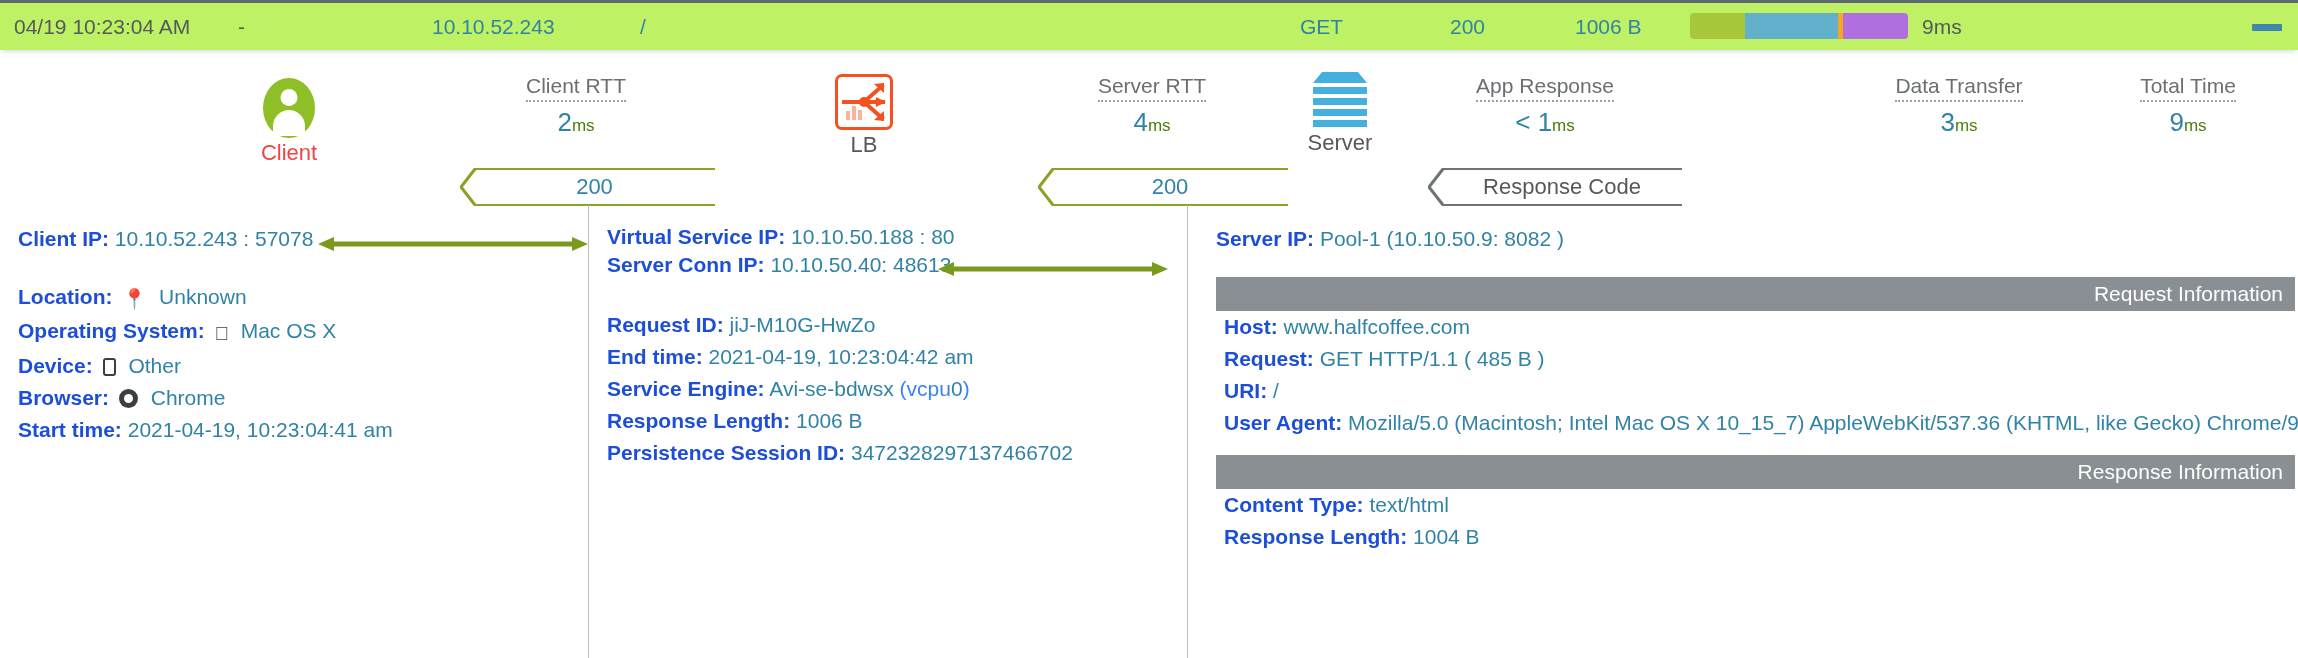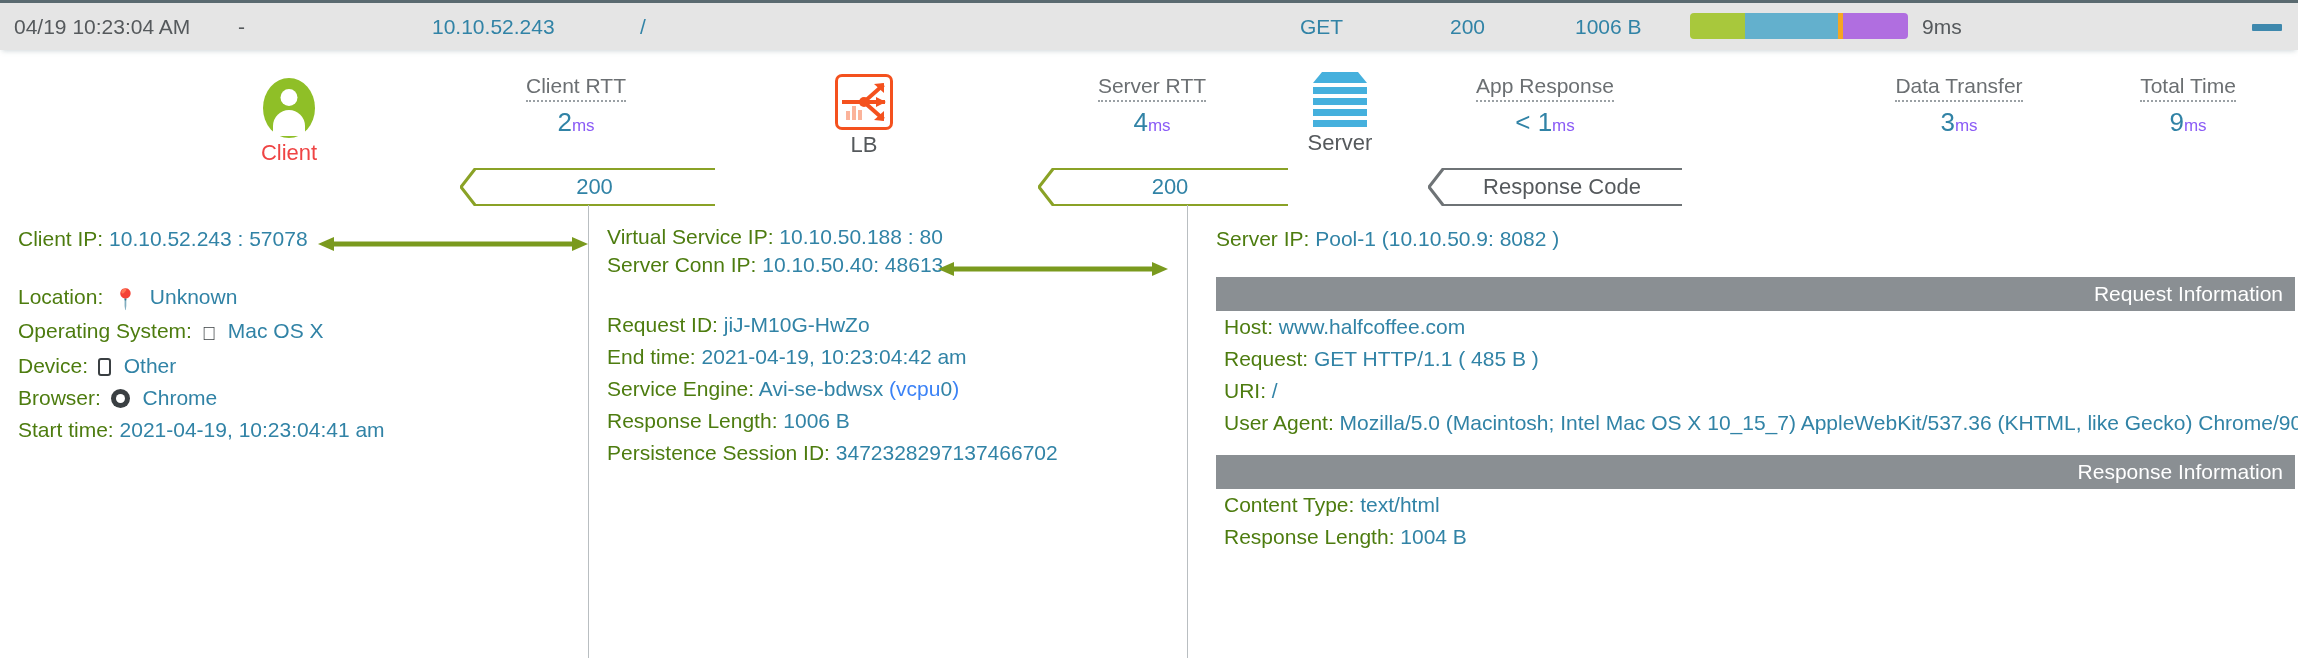--- a/index.html
+++ b/index.html
@@ -15,21 +15,21 @@
     position: relative;
     color: #4a4a4a;
   }
 
   
   .topbar {
     position: absolute;
     left: 0; top: 0;
     width: 2298px;
     height: 50px;
-    background: #e5e5e5;
+    background: #bef264;
     border-top: 3px solid #5a6a70;
     box-sizing: border-box;
     box-shadow: 0 3px 5px -2px rgba(120,140,150,.35);
   }
   .topbar-inner {
     position: relative;
     width: 100%;
     height: 100%;
   }
   .tb-cell {
@@ -162,21 +162,21 @@
     white-space: nowrap;
   }
   .metric-val {
     margin-top: 5px;
     font-size: 26px;
     color: #3183a6;
     white-space: nowrap;
   }
   .metric-val .unit {
     font-size: 17px;
-    color: #8b5cf6;
+    color: #4d7c0f;
   }
   .metric-val .lt { color: #3183a6; }
 
   
   .banner {
     position: absolute;
     height: 38px;
   }
   .banner-box {
     position: absolute;
@@ -217,21 +217,21 @@
   .col-2 { left = 0; }
   .col-2 { left: 588px; width: 598px; border-left: 1px solid #b9bec1; }
   .col-3 { left: 1187px; width: 1111px; border-left: 1px solid #b9bec1; padding-left: 12px; }
 
   .field {
     font-size: 21px;
     line-height: 32px;
     white-space: nowrap;
     color: #4a4a4a;
   }
-  .field b { font-weight: normal; color: #4d7c0f; }
+  .field b { font-weight: bold; color: #1d4ed8; }
   .field .v { color: #3183a6; }
   .field .plain { color: #3b82f6; }
 
   .spacer-lg { height: 26px; }
 
   
   .gi {
     display: inline-block;
     vertical-align: -2px;
     margin: 0 6px 0 4px;

